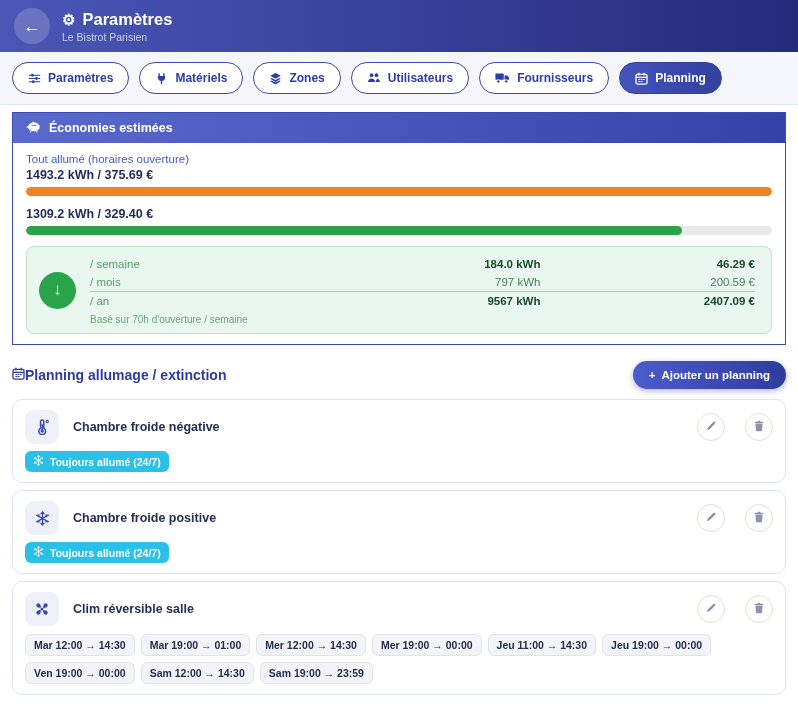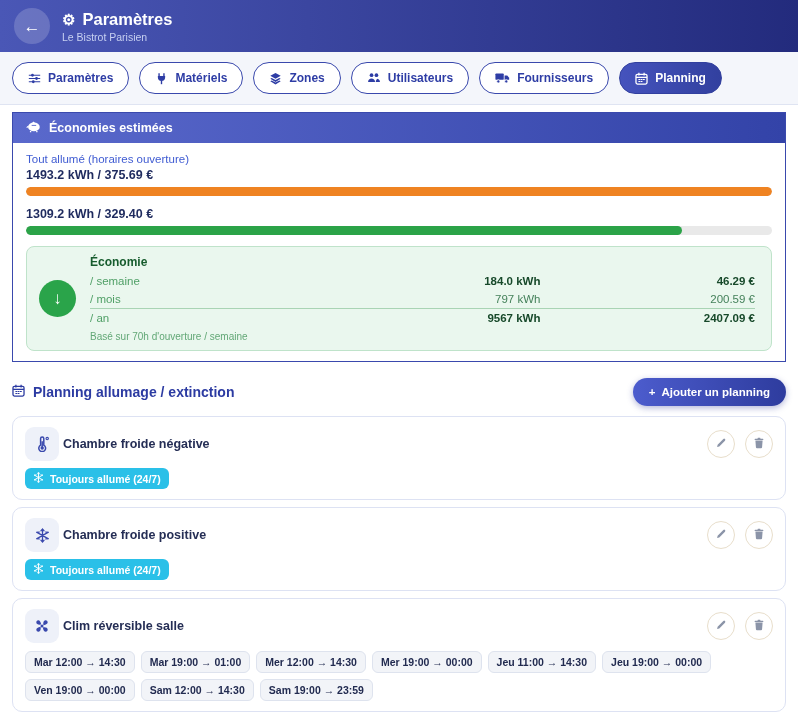--- a/index.html
+++ b/index.html
@@ -47,30 +47,30 @@
   .economy-row { display:grid; grid-template-columns:1.1fr 1fr 1fr; align-items:center;
     font-size:11.5px; color:#4f9f66; padding:3px 0; }
   .economy-row .kwh, .economy-row .euro { text-align:right; color:#44815a; }
   .economy-row.bold .kwh, .economy-row.bold .euro { font-weight:bold; color:#17492a; }
   .economy-row.total { border-top:1px solid #a9d4b4; }
   .economy-note { color:#63a877; font-size:10px; margin-top:4px; }
 
   
   .section-head { display:flex; justify-content:space-between; align-items:center;
     margin:16px 0 10px; }
-  .section-title { display:flex; gap:8px; align-items:center; color:#2c3ba2;
+  .section-title { display:flex; align-items:center; color:#2c3ba2;
     font-weight:bold; font-size:14px; }
   .add-btn { background:linear-gradient(90deg,#4c5ccd,#2e3c9e); color:#fff; border:none;
     border-radius:17px; padding:8px 16px; font-size:11.5px; font-weight:bold; cursor:pointer;
     display:inline-flex; gap:6px; align-items:center; font-family:inherit;
     box-shadow:0 2px 6px rgba(40,50,150,.35); }
 
   .pcard { border:1px solid #dde2f3; border-radius:10px; background:#fff;
     padding:10px 12px 10px; margin-bottom:7px; }
-  .pcard-top { display:flex; align-items:center; gap:4px; }
+  .pcard-top { display:flex; align-items:center; gap:14px; }
   .equip-icon { width:34px; height:34px; min-width:34px; border-radius:9px; background:#eef1f9;
     color:#3a49ad; display:flex; align-items:center; justify-content:center; }
   .pcard-title { flex:1; font-weight:bold; font-size:12.5px; color:#252e55; }
   .icon-btn { width:28px; height:28px; border-radius:50%; border:1px solid #e8decb;
     background:#fff; color:#8b94a8; display:flex; align-items:center; justify-content:center;
     margin-left:6px; cursor:pointer; }
   .badge { display:inline-flex; gap:6px; align-items:center; color:#fff; font-weight:bold;
     font-size:10.5px; border-radius:6px; padding:4px 8px; margin-top:7px; }
   .badge svg { width:11px; height:11px; }
   .chips { display:flex; flex-wrap:wrap; gap:6px; margin-top:8px; }
@@ -182,21 +182,20 @@
         <div class="bar-fill" id="bar-allon" style="width: 100%; background: rgb(239, 131, 34);"></div>
       </div>
       <div class="usage-value">1309.2 kWh / 329.40 €</div>
       <div class="bar">
         <div class="bar-fill" id="bar-planning" style="width: 88%; background: rgb(43, 163, 72);"></div>
       </div>
 
       <div class="economy-box">
         <div class="down-circle">↓</div>
         <div class="economy-content">
-          <div class="economy-title">Économie</div>
           <div id="economy-rows">
               <div class="economy-row bold">
                 <span class="period">/ semaine</span>
                 <span class="kwh">184.0 kWh</span>
                 <span class="euro">46.29 €</span>
               </div>
               <div class="economy-row">
                 <span class="period">/ mois</span>
                 <span class="kwh">797 kWh</span>
                 <span class="euro">200.59 €</span>

